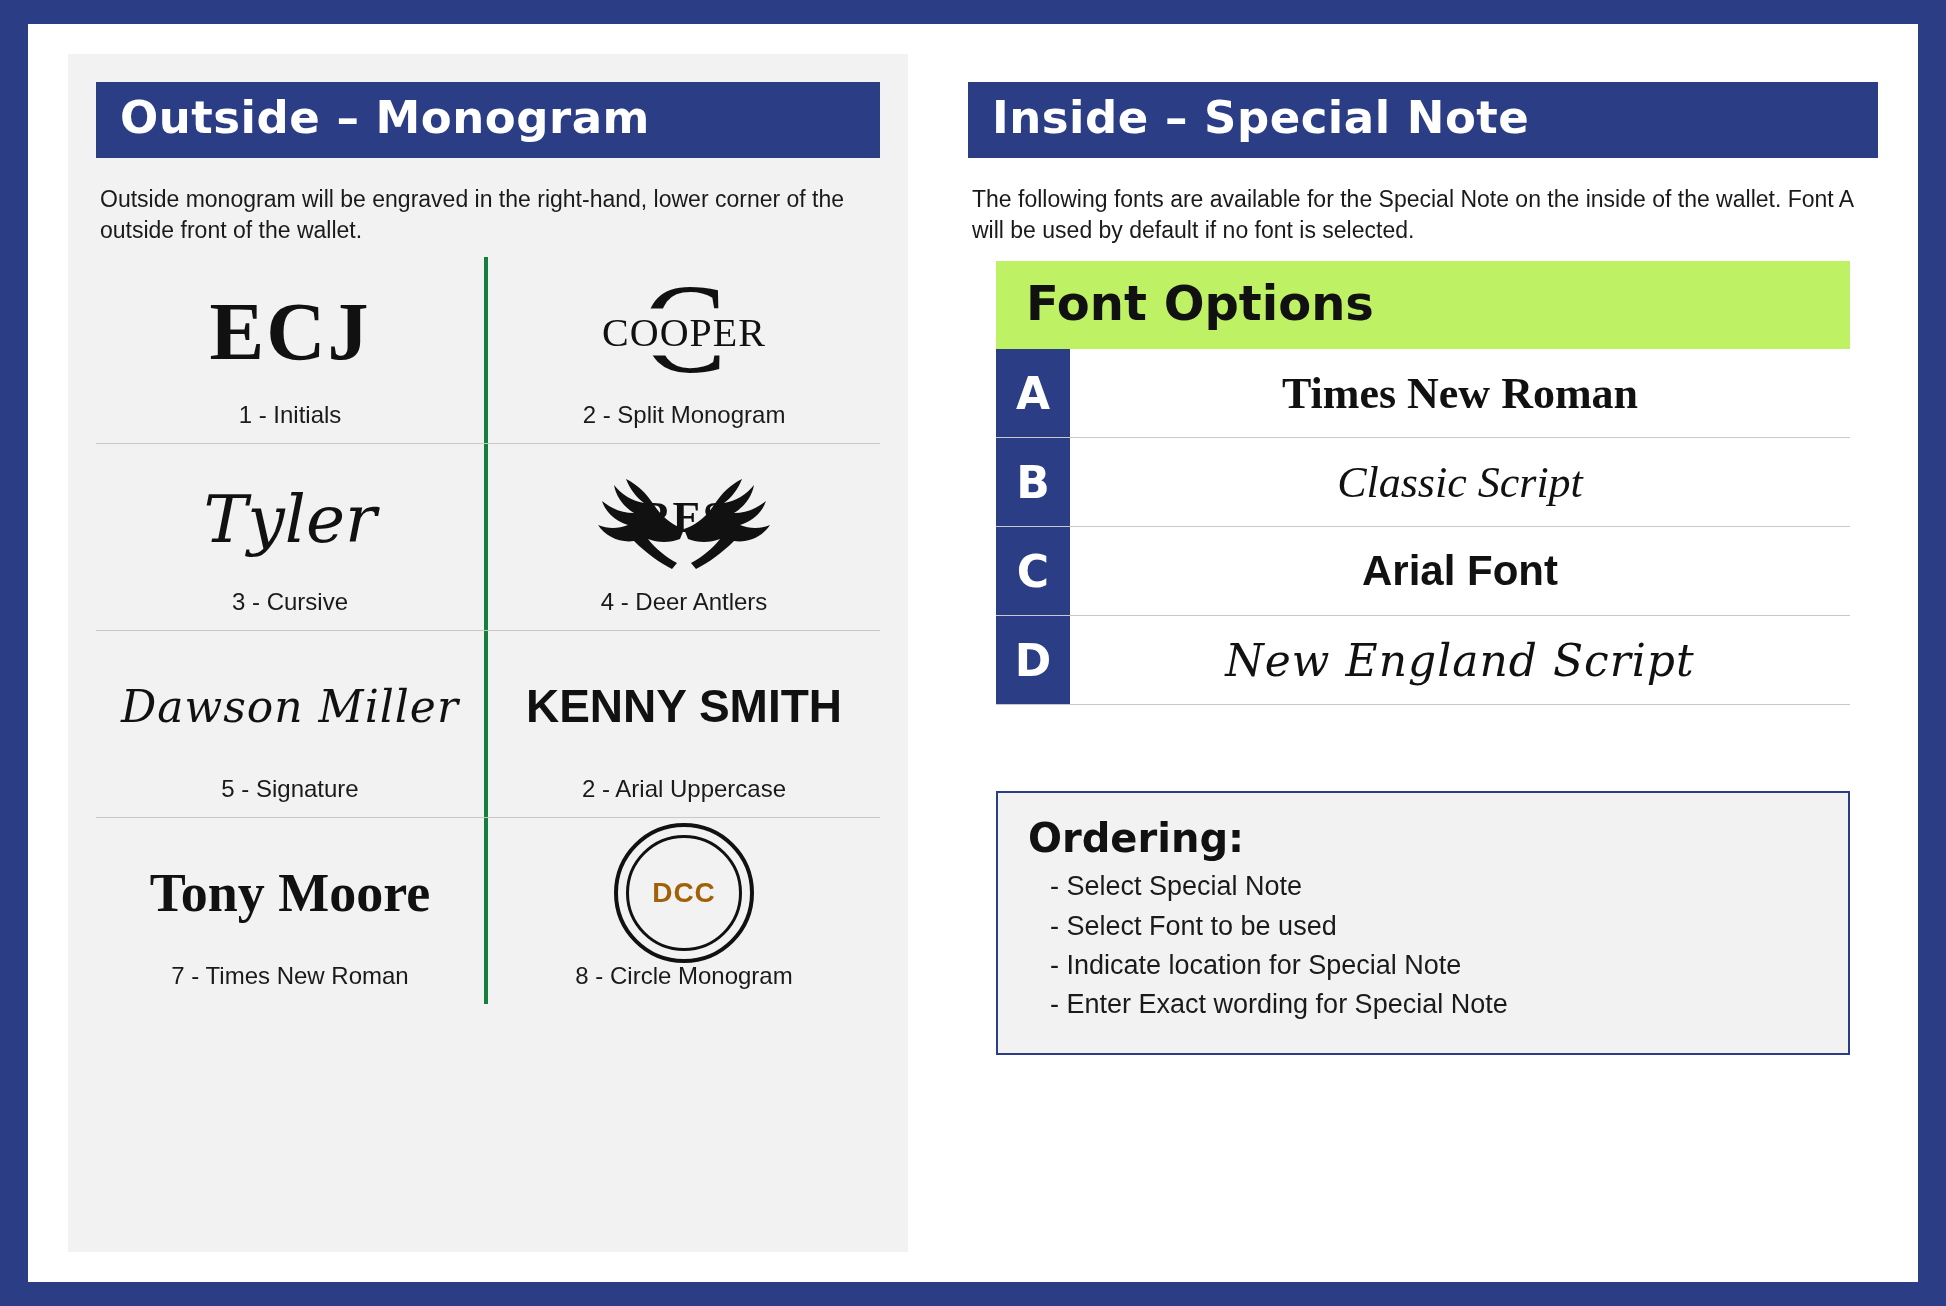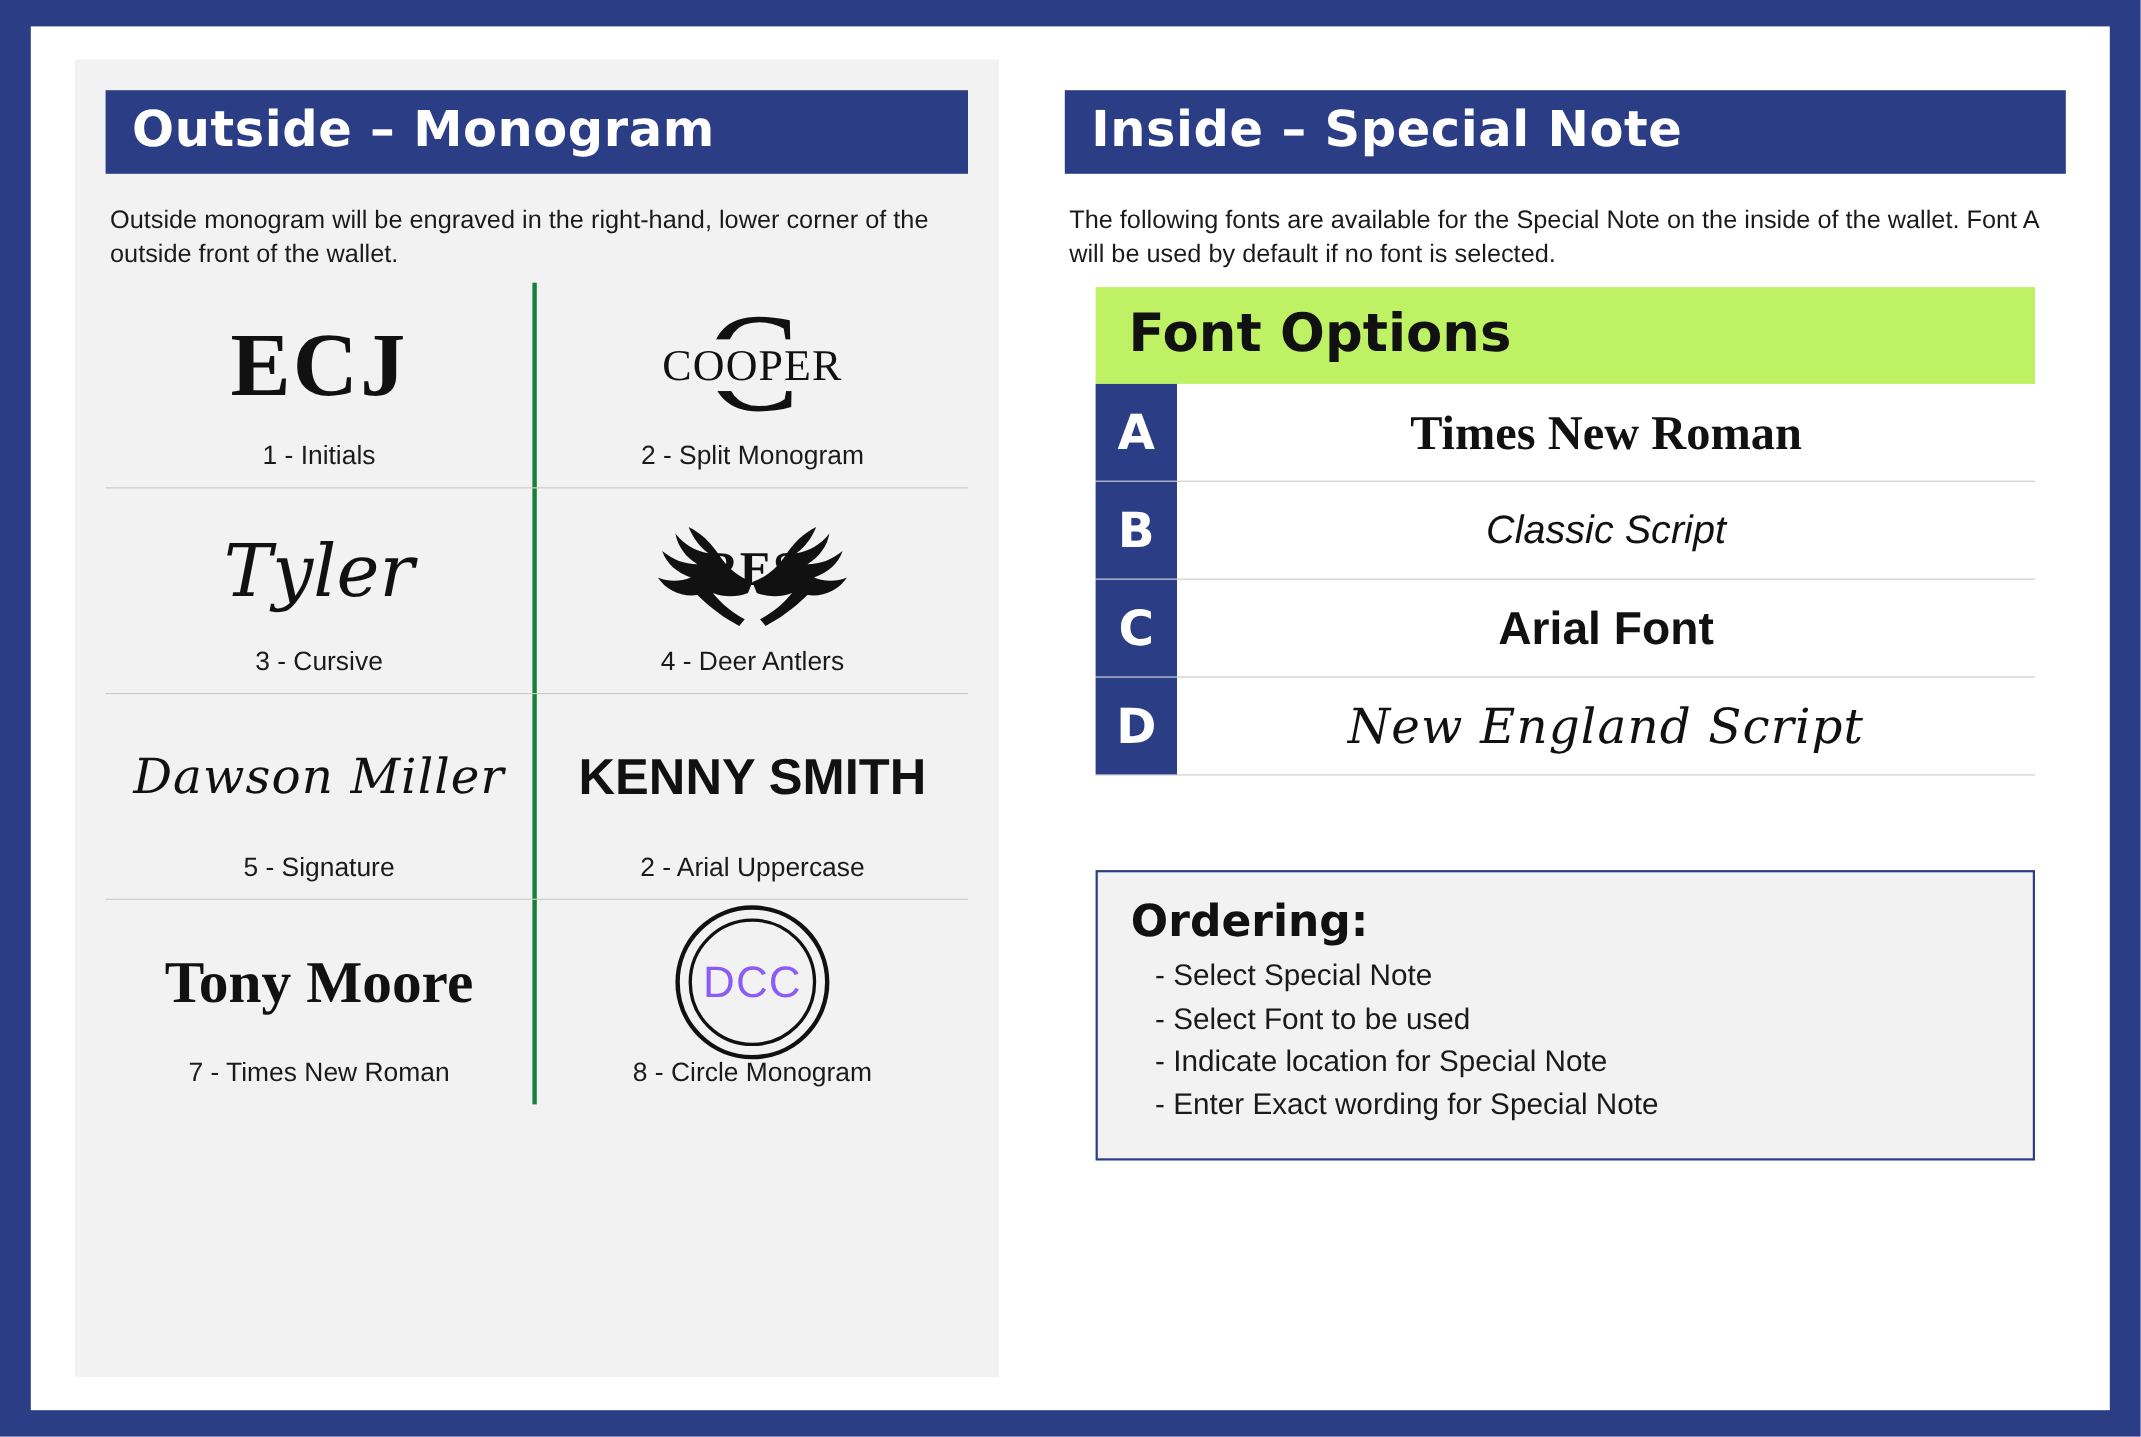--- a/index.html
+++ b/index.html
@@ -178,24 +178,24 @@
   }
   .circle-mono::before {
     content: "";
     position: absolute;
     left: 8px; top: 8px; right: 8px; bottom: 8px;
     border: 3px solid #111;
     border-radius: 50%;
   }
   .circle-mono span {
     font-family: "Liberation Sans", sans-serif;
-    font-weight: normal;
-    font-size: 40px;
+    font-weight: bold;
+    font-size: 28px;
     letter-spacing: 1px;
-    color: #8b5cf6;
+    color: #a16207;
   }
 
   
   .right-col {
     flex: 1 1 auto;
     padding-top: 28px;
     box-sizing: border-box;
   }
   .right-intro {
     font-size: 23px;
@@ -242,23 +242,23 @@
     justify-content: center;
     min-height: 88px;
     color: #111;
   }
   .f-times {
     font-family: "Liberation Serif", serif;
     font-weight: bold;
     font-size: 44px;
   }
   .f-classic {
-    font-family: Liberation Sans, sans-serif;
+    font-family: Liberation Serif, serif;
     font-style: italic;
-    font-size: 36px;
+    font-size: 44px;
   }
   .f-arial {
     font-family: "Liberation Sans", sans-serif;
     font-weight: bold;
     font-size: 42px;
   }
   .f-newengland {
     font-family: "DejaVu Serif", serif;
     font-style: italic;
     font-size: 44px;

